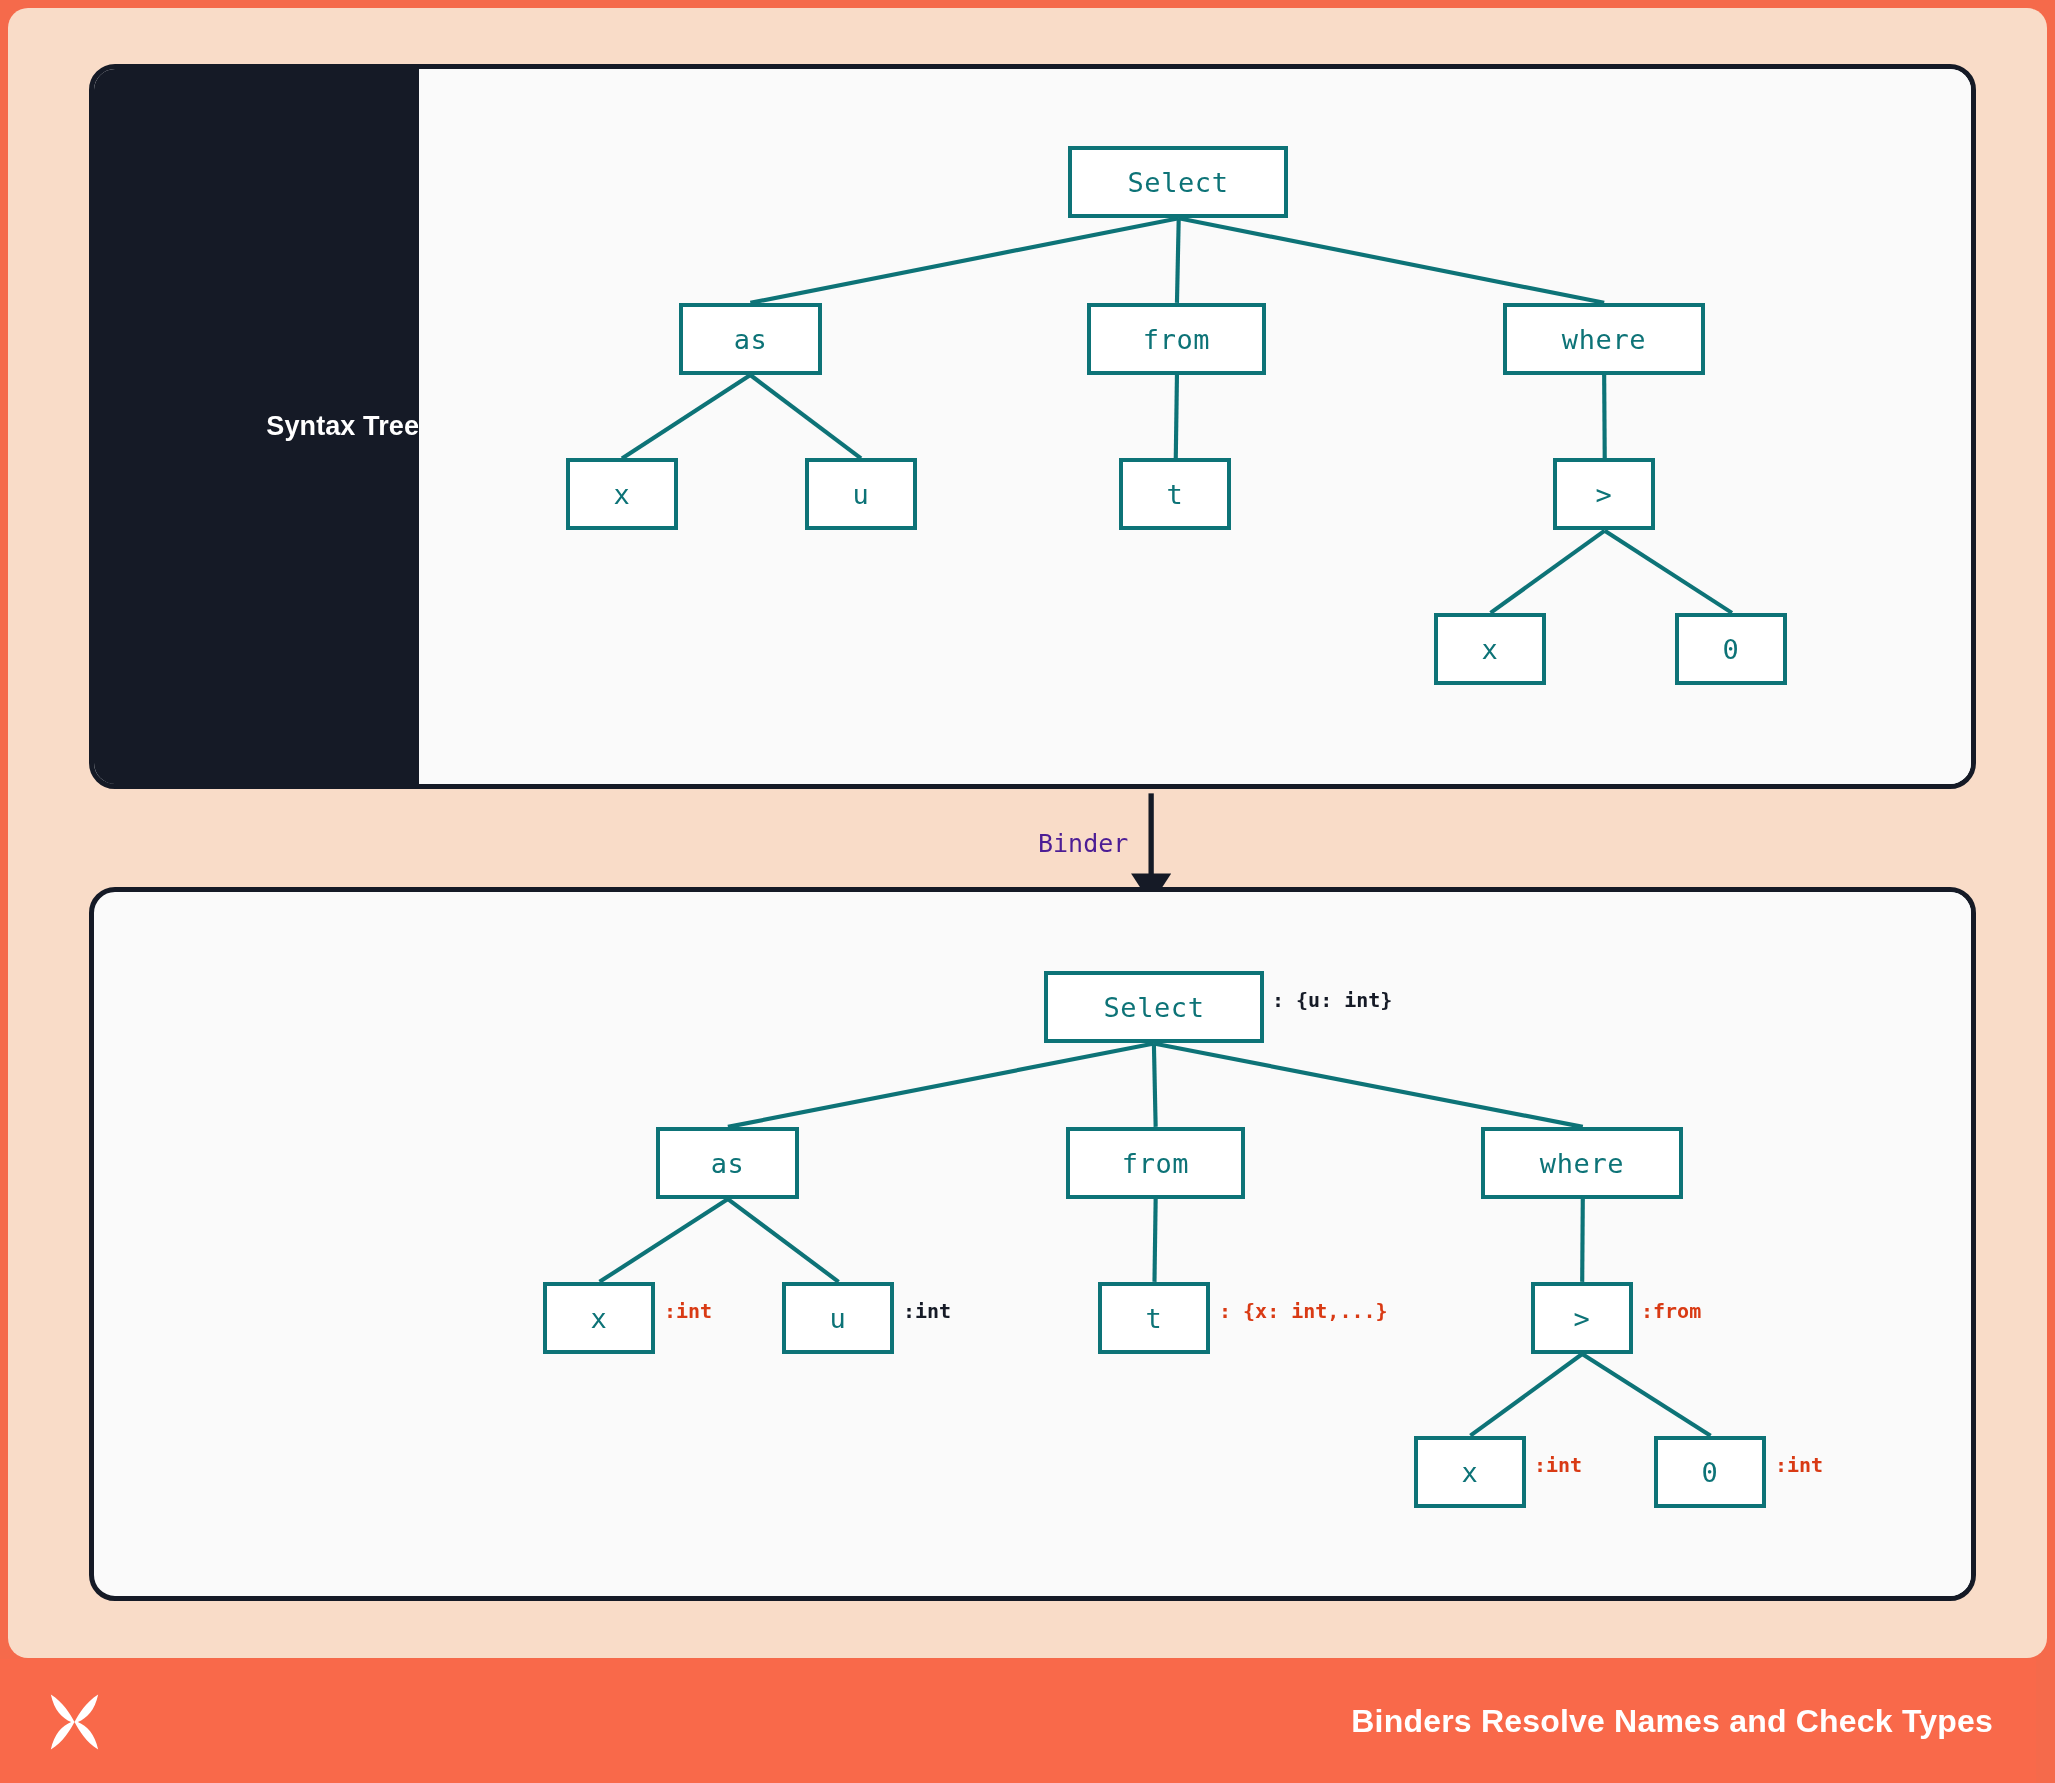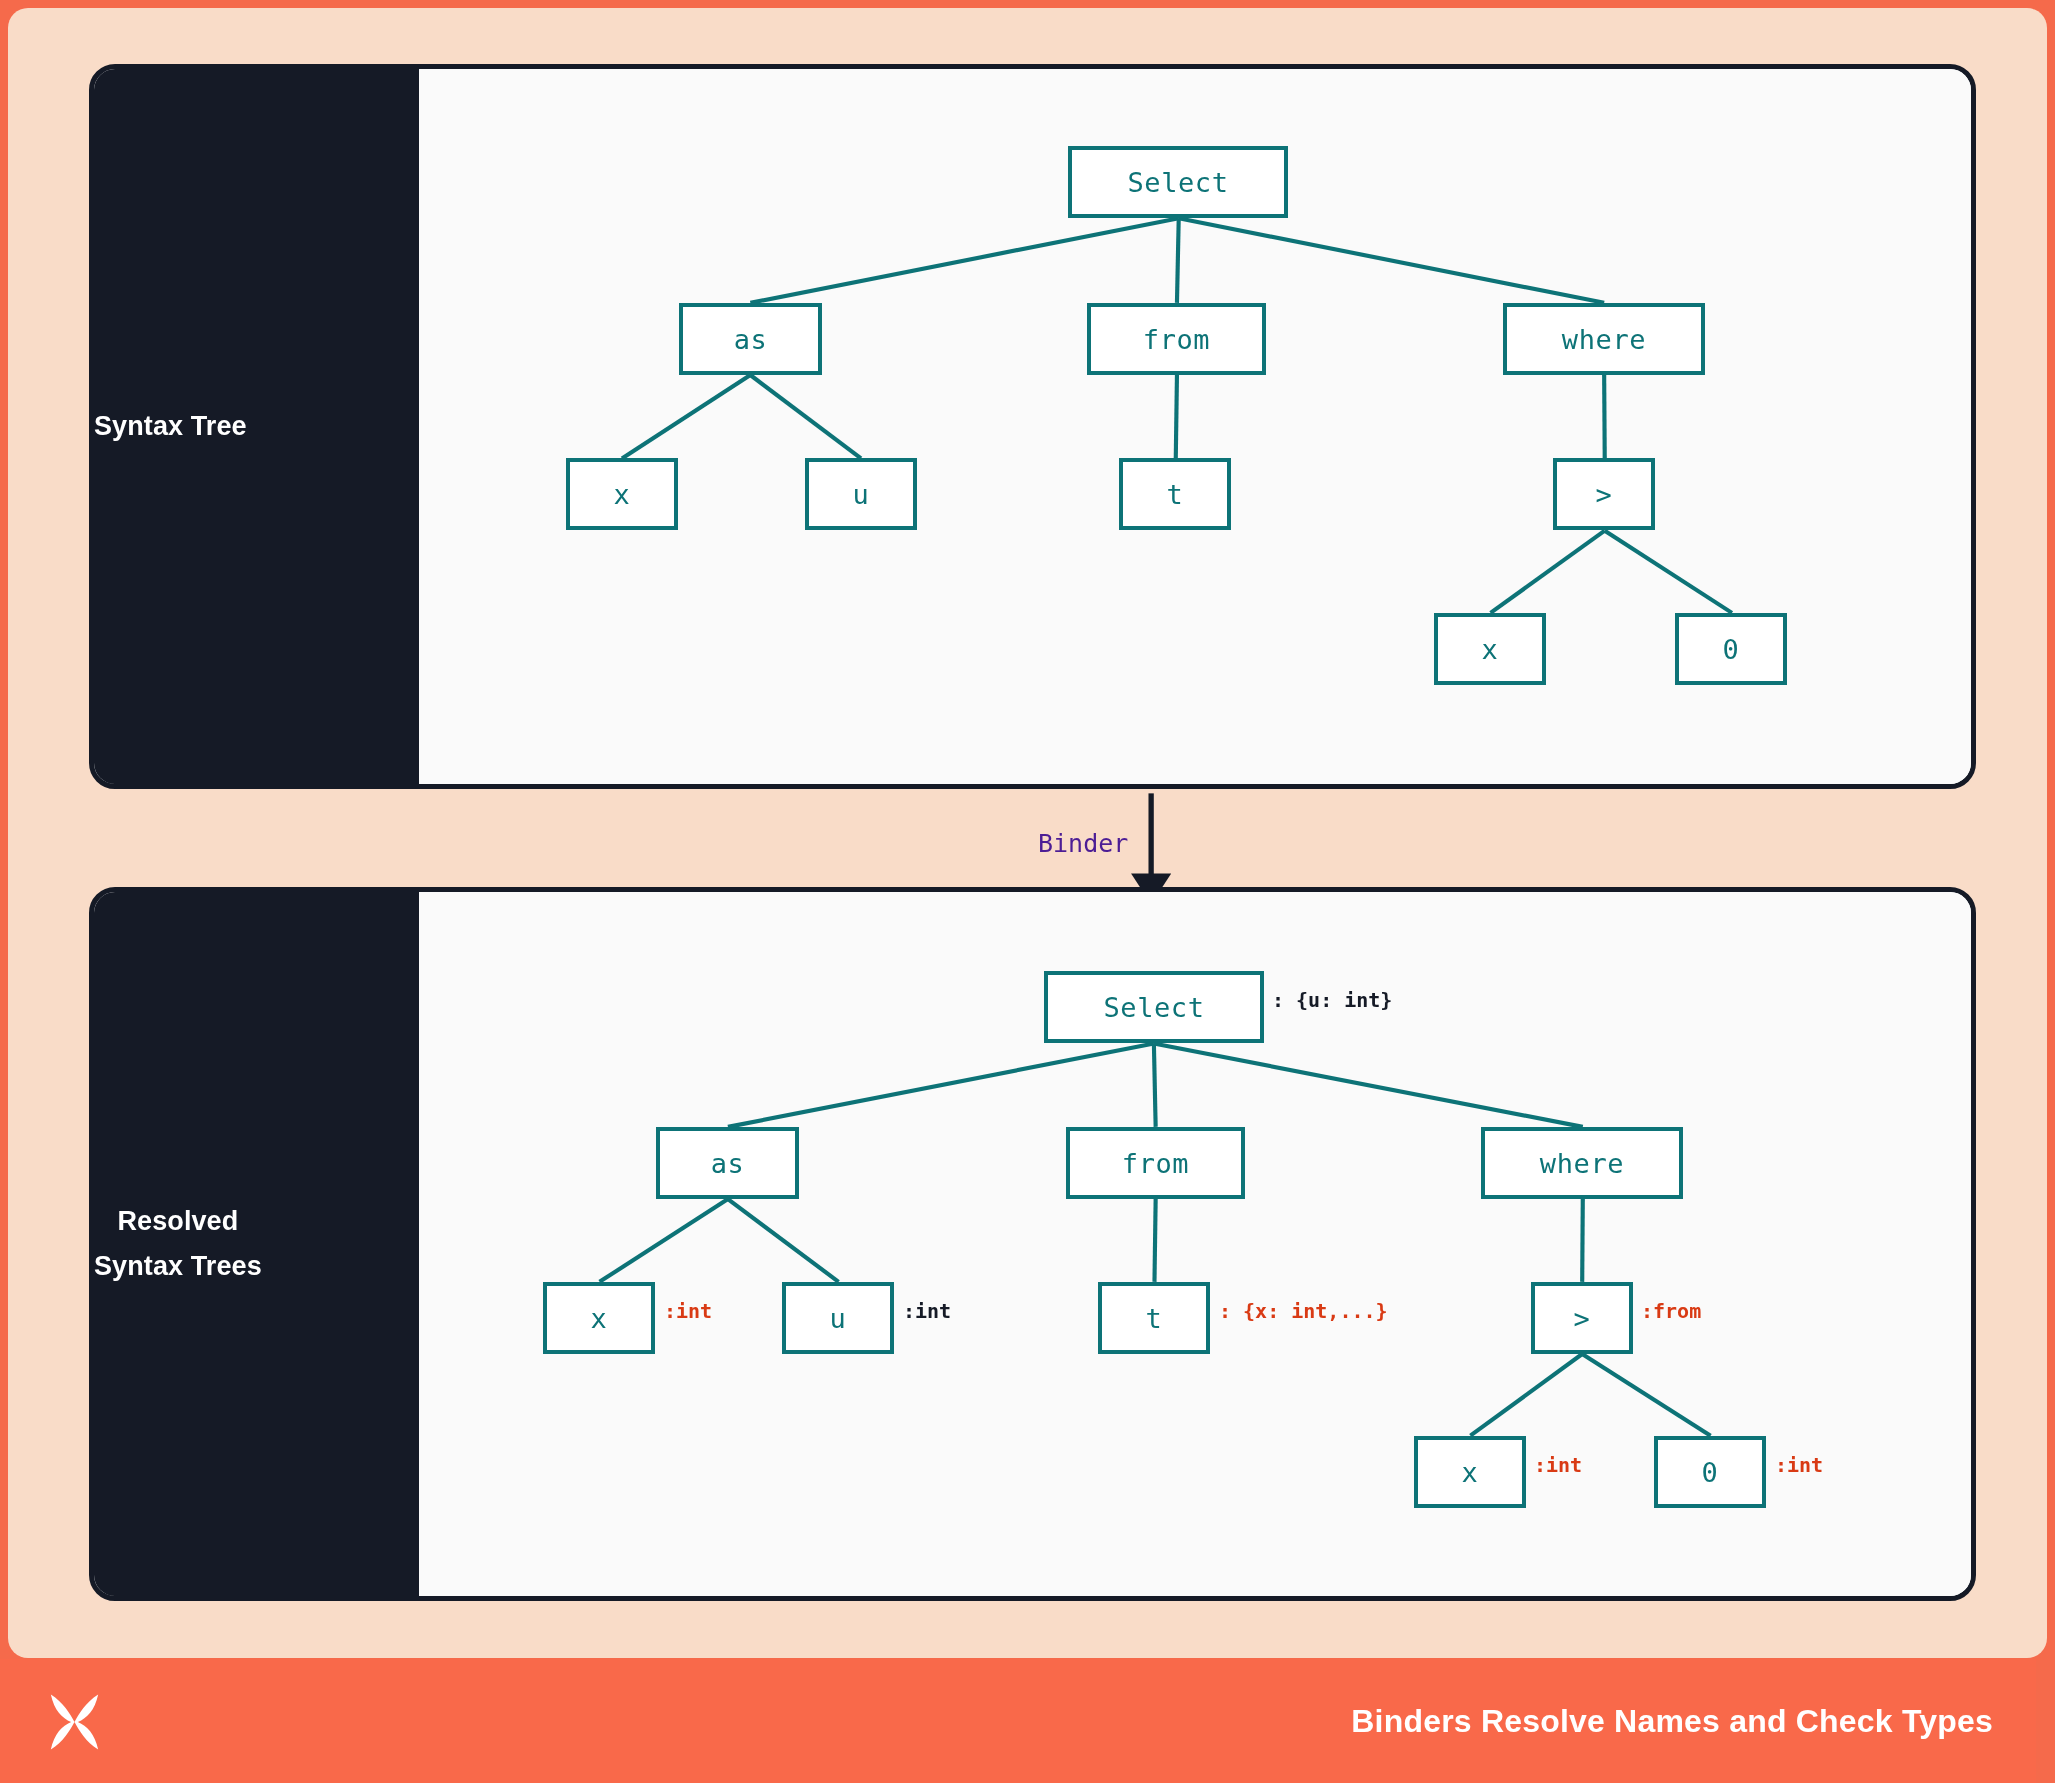--- a/index.html
+++ b/index.html
@@ -39,21 +39,21 @@
     box-sizing: border-box;
   }
   .panel-sidebar {
     position: absolute;
     left: 0; top: 0;
     bottom: 0;
     width: 325px;
     background: #151A26;
     display: flex;
     align-items: center;
-    justify-content: flex-start;
+    justify-content: flex-end;
   }
   .sidebar-label {
     color: #ffffff;
     font-size: 27px;
     font-weight: bold;
     text-align: center;
     line-height: 1.65;
     letter-spacing: 0.1px;
   }
   .panel-canvas {
@@ -191,26 +191,20 @@
 
   <div class="binder-zone" style="left:976px; top:791px; width:355px; height:118px;">
     <div class="binder-label" style="left:62px; top:38px;">Binder</div>
     <svg width="355" height="118" style="position:absolute;left:0;top:0;" viewBox="0 0 600 200">
       <line x1="296" y1="4" x2="296" y2="150" stroke="#151A26" stroke-width="9"></line>
       <polygon points="296,192 262,140 330,140" fill="#151A26"></polygon>
     </svg>
   </div>
 
   <div class="panel" id="panel-bottom" style="left:89px; top:887px; width:1887px; height:714px;">
-    <div class="panel-sidebar">
-      <div class="sidebar-label">
-        <div>Resolved</div>
-        <div>Syntax Trees</div>
-      </div>
-    </div>
     <div class="panel-canvas" id="canvas-bottom">
       <svg class="edges" id="edges-bottom" viewBox="0 0 2623 1190" width="1551" height="704">
           <line x1="1242" y1="256" x2="522" y2="397" stroke="#0D7377" stroke-width="7"></line>
           <line x1="1242" y1="256" x2="1245" y2="397" stroke="#0D7377" stroke-width="7"></line>
           <line x1="1242" y1="256" x2="1967" y2="397" stroke="#0D7377" stroke-width="7"></line>
           <line x1="522" y1="519" x2="305" y2="659" stroke="#0D7377" stroke-width="7"></line>
           <line x1="522" y1="519" x2="709" y2="659" stroke="#0D7377" stroke-width="7"></line>
           <line x1="1245" y1="519" x2="1243" y2="659" stroke="#0D7377" stroke-width="7"></line>
           <line x1="1967" y1="519" x2="1966" y2="659" stroke="#0D7377" stroke-width="7"></line>
           <line x1="1966" y1="781" x2="1777" y2="919" stroke="#0D7377" stroke-width="7"></line>

